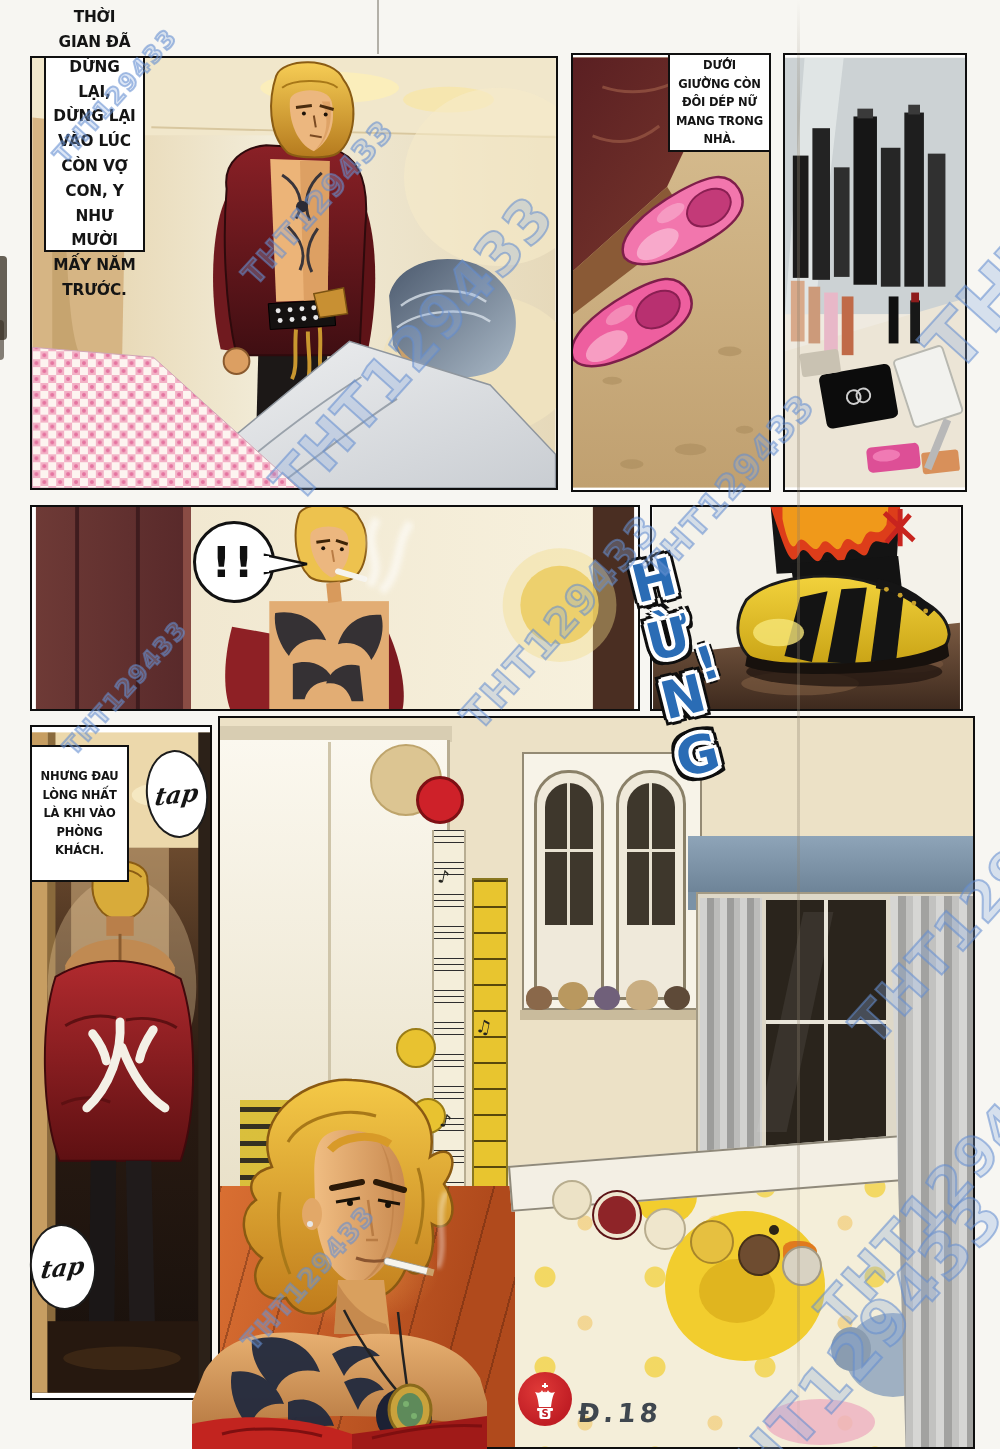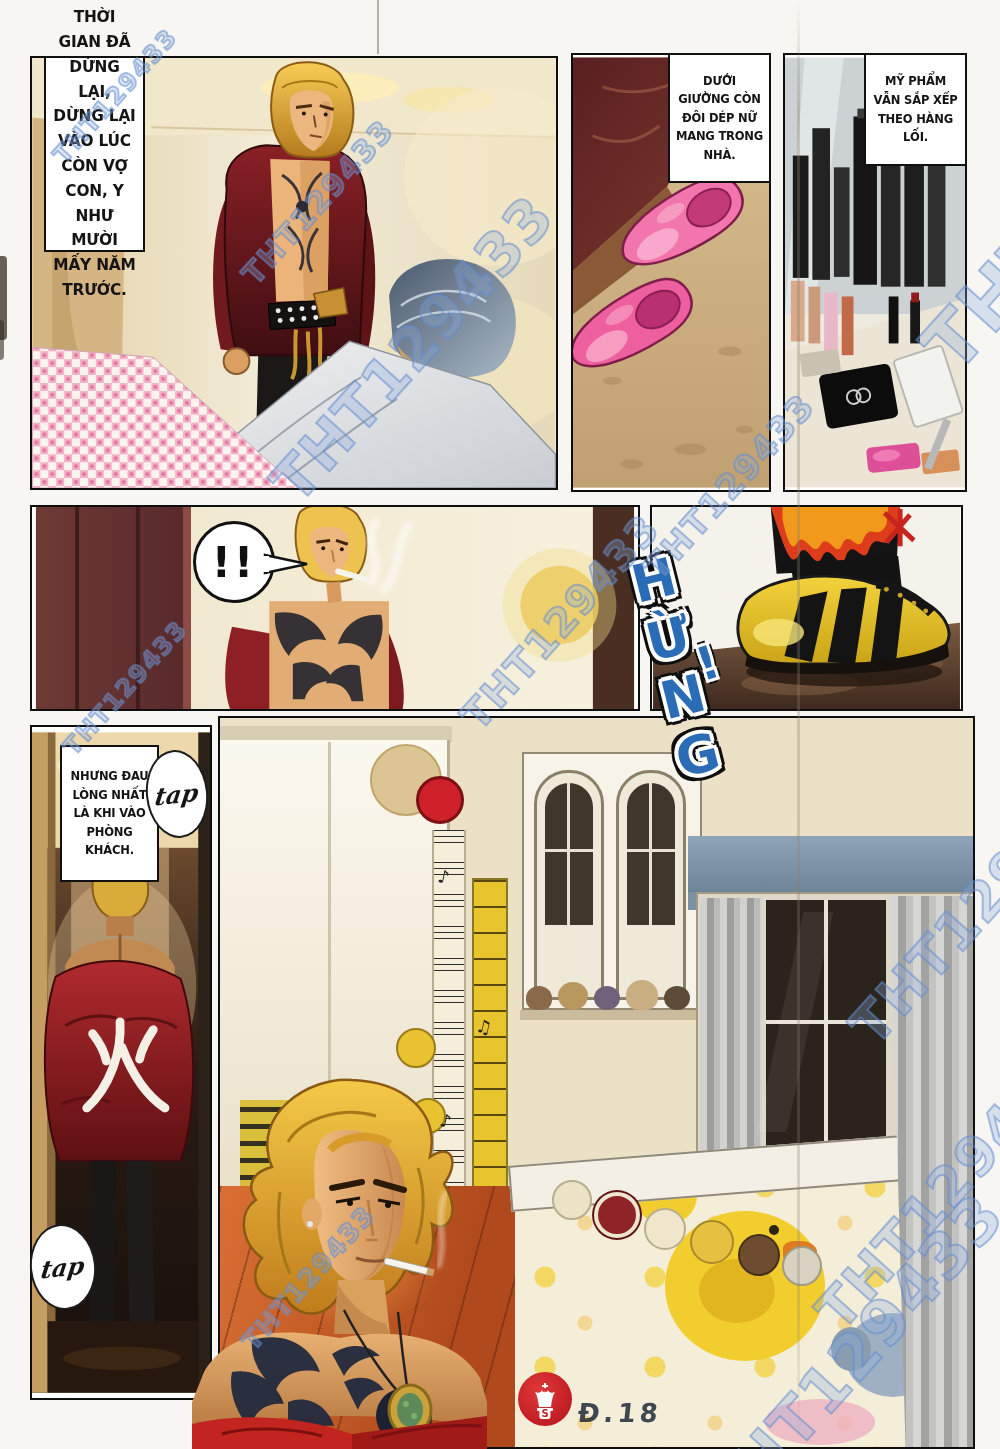--- a/index.html
+++ b/index.html
@@ -440,27 +440,24 @@
     <div class="p7in" style="left:374px;top:474px;width:46px;height:46px;border-radius:50%;background:#8e2428;border:4px solid #efe6d0;box-shadow:0 0 0 2px #5c1416;z-index:3;"></div>
     <div class="p7in" style="left:424px;top:490px;width:42px;height:42px;border-radius:50%;background:#efe6cc;border:2px solid #b8ad8e;z-index:3;"></div>
     <div class="p7in" style="left:470px;top:502px;width:44px;height:44px;border-radius:50%;background:#e6c040;border:2px solid #a8862a;z-index:3;"></div>
     <div class="p7in" style="left:518px;top:516px;width:42px;height:42px;border-radius:50%;background:#6e4c30;border:2px solid #463019;z-index:3;"></div>
     <div class="p7in" style="left:562px;top:528px;width:40px;height:40px;border-radius:50%;background:#d8d2c2;border:2px solid #a39a84;z-index:3;"></div>
   </div>
 
   <div class="cap" style="left:44px;top:56px;width:101px;height:196px;font-size:16px;">
     <span class="capin">THỜI GIAN ĐÃ DỪNG LẠI, DỪNG LẠI VÀO LÚC CÒN VỢ CON, Y NHƯ MƯỜI MẤY NĂM TRƯỚC.</span>
     </div>
-  <div class="cap" style="left:668px;top:53px;width:103px;height:130px;font-size:12px;">
+  <div class="cap" style="left:668px;top:53px;width:103px;height:99px;font-size:12px;">
     <span class="capin">DƯỚI GIƯỜNG CÒN ĐÔI DÉP NỮ MANG TRONG NHÀ.</span>
     </div>
-  <div class="cap" style="left:864px;top:53px;width:103px;height:113px;font-size:12px;">
-    <span class="capin">MỸ PHẨM VẪN SẮP XẾP THEO HÀNG LỐI.</span>
-    </div>
-  <div class="cap" style="left:30px;top:745px;width:99px;height:137px;font-size:12px;margin-left:30px;">
+  <div class="cap" style="left:30px;top:745px;width:99px;height:137px;font-size:12px;">
     <span class="capin">NHƯNG ĐAU LÒNG NHẤT LÀ KHI VÀO PHÒNG KHÁCH.</span>
     </div>
 
   <div class="bubble">
     <span>!!</span>
   </div>
   <svg class="bubble-tail" width="46" height="28">
     <path d="M2,6 L44,15 L2,24 Z" fill="#ffffff" stroke="#111" stroke-width="2.5"></path>
     <rect x="0" y="7" width="6" height="16" fill="#ffffff"></rect>
   </svg>

